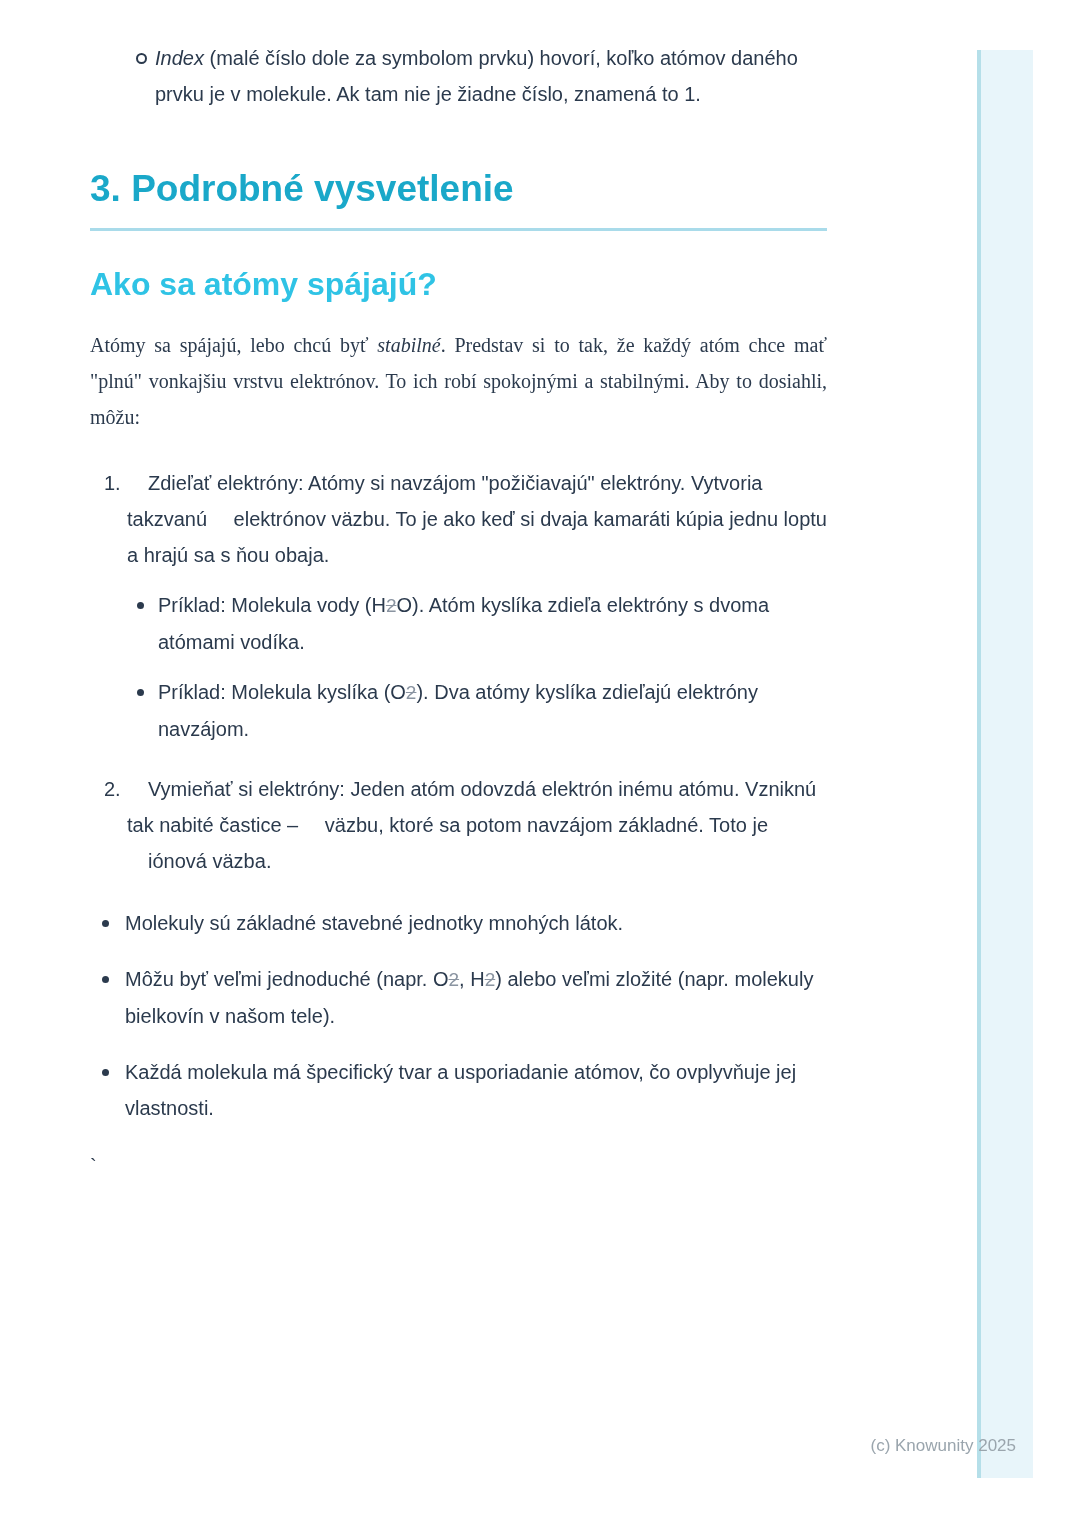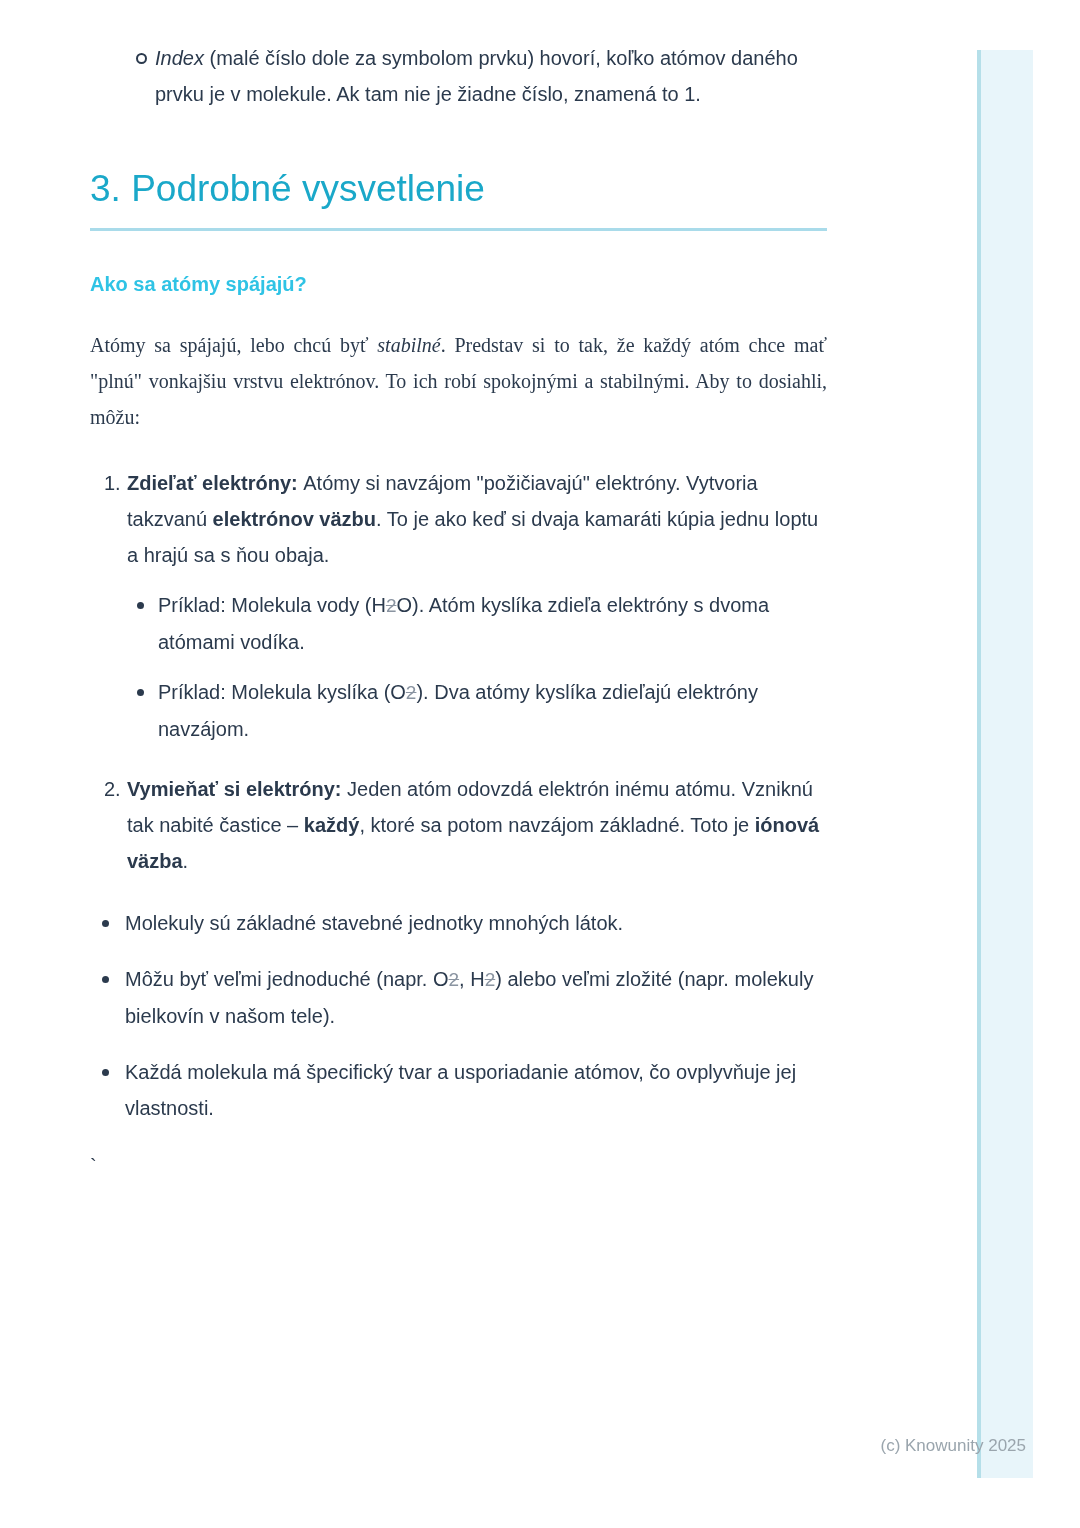--- a/index.html
+++ b/index.html
@@ -9,50 +9,50 @@
   .side-bar{position:absolute;left:977px;top:50px;width:52px;height:1428px;
     background:#e8f5fa;border-left:4px solid #b5dfe9;z-index:1;}
 
   .content{position:absolute;left:90px;top:40px;width:737px;font-size:20px;line-height:36px;}
 
   
   .intro-item{position:relative;padding-left:65px;}
   .circle-bullet{position:absolute;left:46px;top:13px;width:7px;height:7px;
     border:2px solid #2b3a4d;border-radius:50%;}
 
-  h1{font-size:37px;line-height:46px;color:#1aa8c9;font-weight:400;margin:54px 0 0 0;}
+  h1{font-size:37px;line-height:46px;color:#1aa8c9;font-weight:700;margin:54px 0 0 0;}
   .rule{border:none;height:3px;background:#a9dbea;margin:16px 0 0 0;width:100%;}
-  h2{font-size:20px;line-height:34px;color:#2fc3e5;font-weight:700;margin:36px 0 0 0;}
+  h2{font-size:32px;line-height:34px;color:#2fc3e5;font-weight:700;margin:36px 0 0 0;}
 
   .para{margin:26px 0 0 0;}
   .justify{text-align:justify;font-family:Liberation Serif, serif;}
 
   .olist{margin:30px 0 0 0;}
   .oitem{position:relative;padding-left:37px;margin-top:24px;}
   .oitem:first-child{margin-top:0;}
   .num{position:absolute;left:14px;top:0;}
 
   .sub{margin:12px 0 0 0;padding:0;list-style:none;}
   .sub li{position:relative;padding-left:31px;margin-top:14px;}
   .sub .dot{position:absolute;left:10px;top:15px;width:7px;height:7px;background:#2b3a4d;border-radius:50%;}
 
   .disc-list{margin:26px 0 0 0;padding:0;list-style:none;}
   .disc-list li{position:relative;padding-left:35px;margin-top:20px;}
   .disc-list .dot{position:absolute;left:12px;top:15px;width:7px;height:7px;background:#2b3a4d;border-radius:50%;}
 
   ul,ol{list-style:none;padding:0;}
   .intro-list{margin:0;}
 
-  .seg-bold{font-weight:700;}
+  .seg-bold{font-weight:400;margin-left:21px;}
   .seg-italic{font-style:italic;}
   .seg-strike{text-decoration:line-through;color:#8a94a1;font-size:0.95em;}
 
   .stray{margin-top:30px;font-size:20px;line-height:20px;}
 
-  .footer{position:absolute;left:16px;top:1436px;width:1010px;text-align:right;
+  .footer{position:absolute;left:6px;top:1436px;width:1010px;text-align:right;
     font-size:17px;color:#9aa5ad;z-index:2;}
 </style>
 </head>
 <body>
 
 <div class="page">
 
   <div class="side-bar"></div>
 
   <div class="content">
@@ -84,21 +84,21 @@
             <li>
               <span class="dot"></span>
               <span><span>Príklad: Molekula kyslíka (O</span><span class="seg-strike">2</span><span>). Dva atómy kyslíka zdieľajú elektróny navzájom.</span></span>
             </li>
           </ul>
         </div>
       </li>
       <li class="oitem">
         <span class="num">2.</span>
         <div class="li-body">
-          <div><span class="seg-bold">Vymieňať si elektróny: </span><span>Jeden atóm odovzdá elektrón inému atómu. Vzniknú tak nabité častice – </span><span class="seg-bold">každý</span><span>, ktoré sa potom navzájom základné. Toto je </span><span class="seg-bold">iónová väzba</span><span>.</span></div>
+          <div><span class="seg-bold">Vymieňať si elektróny: </span><span>Jeden atóm odovzdá elektrón inému atómu. Vzniknú tak nabité častice – </span><span class="seg-bold">väzbu</span><span>, ktoré sa potom navzájom základné. Toto je </span><span class="seg-bold">iónová väzba</span><span>.</span></div>
         </div>
       </li>
     </ol>
 
 
     <ul class="disc-list">
       <li>
         <span class="dot"></span>
         <span><span>Molekuly sú základné stavebné jednotky mnohých látok.</span></span>
       </li>

